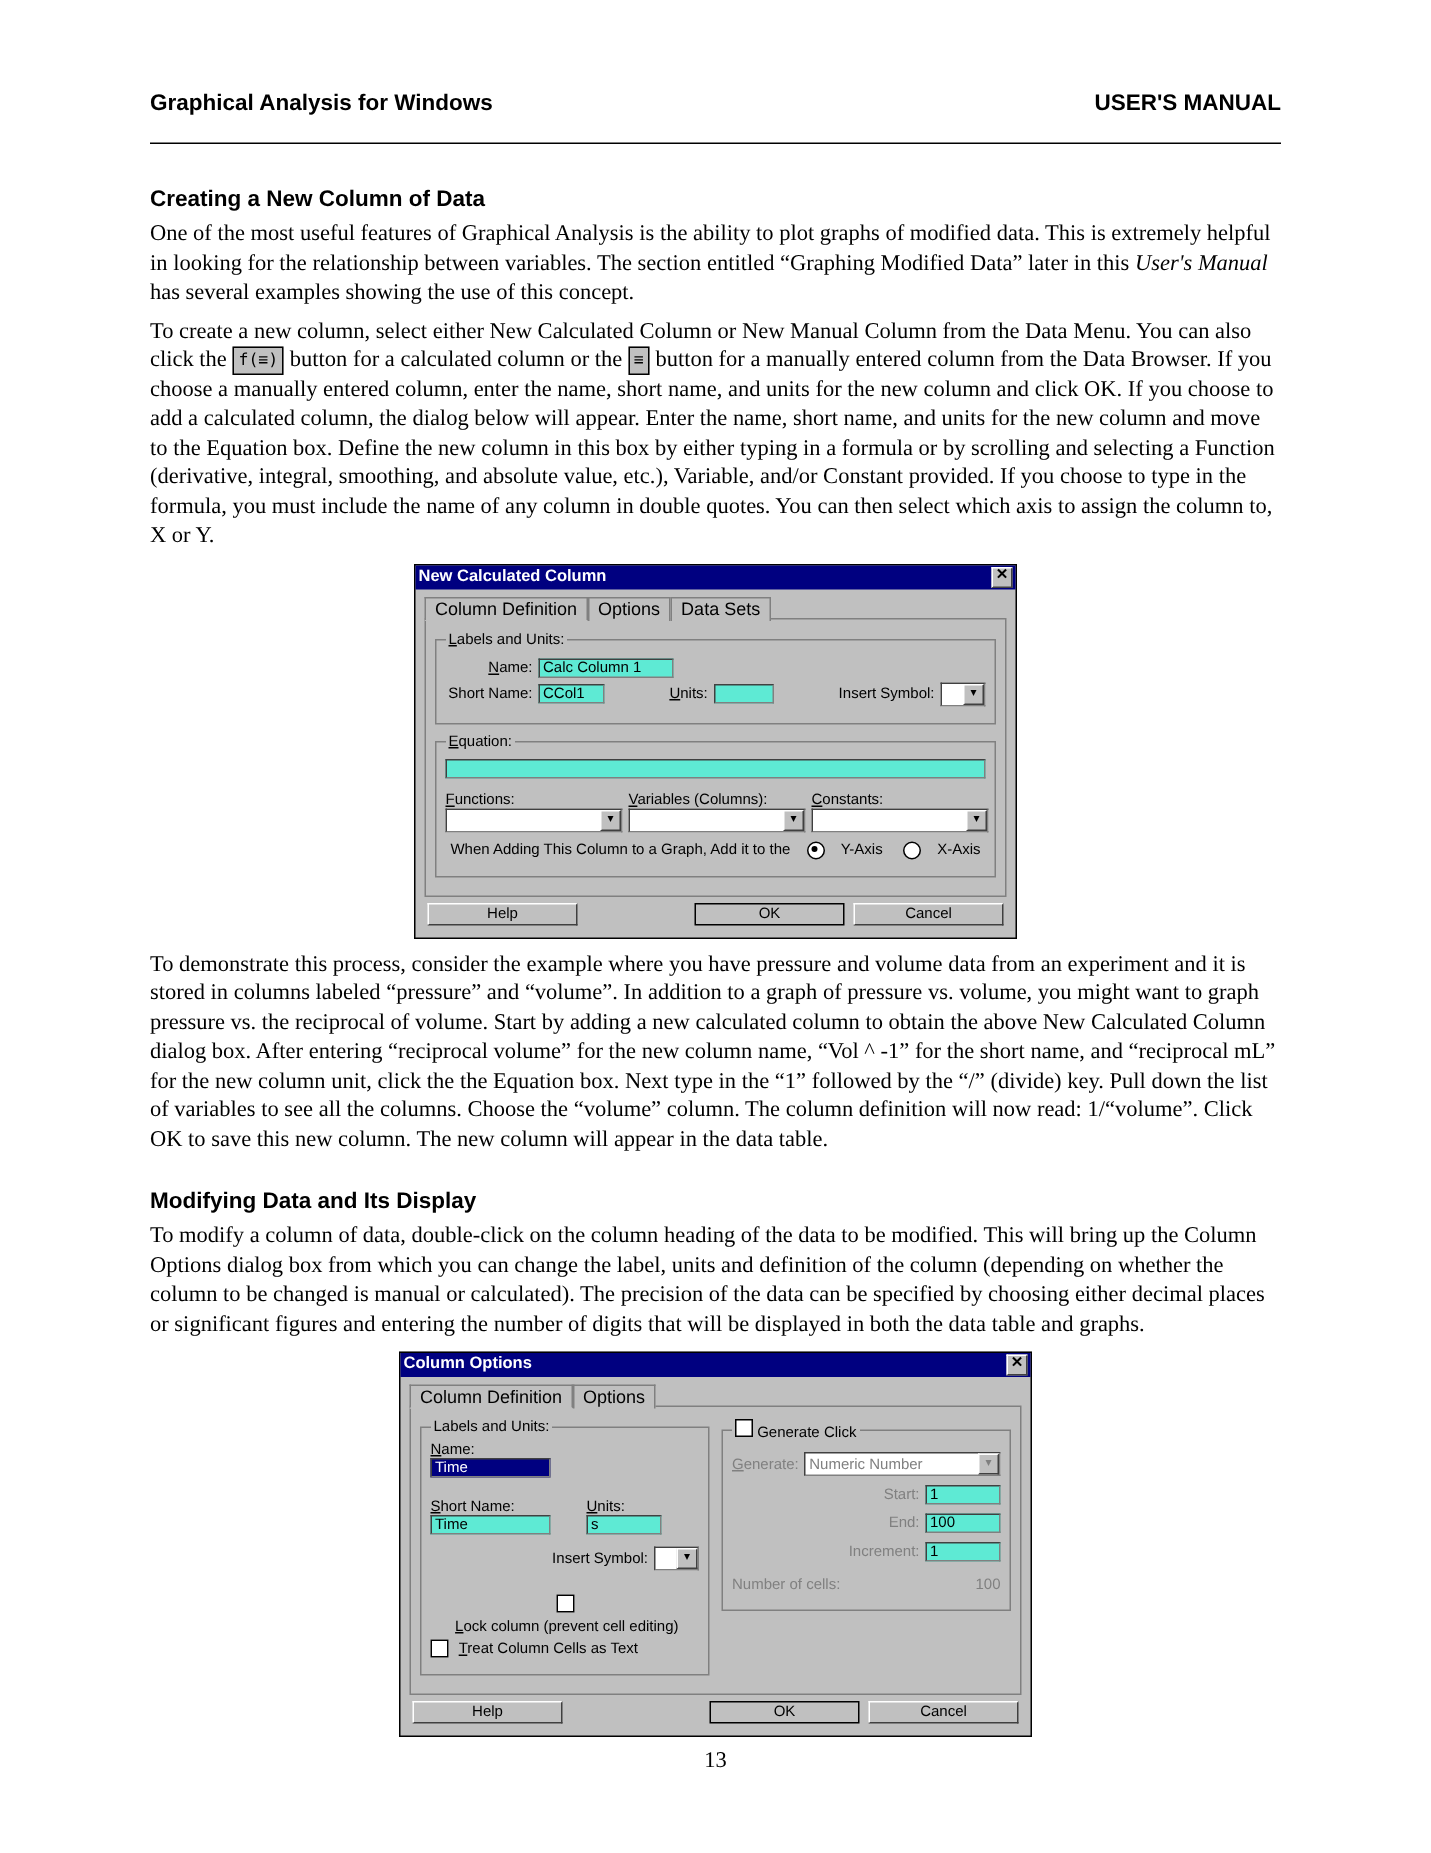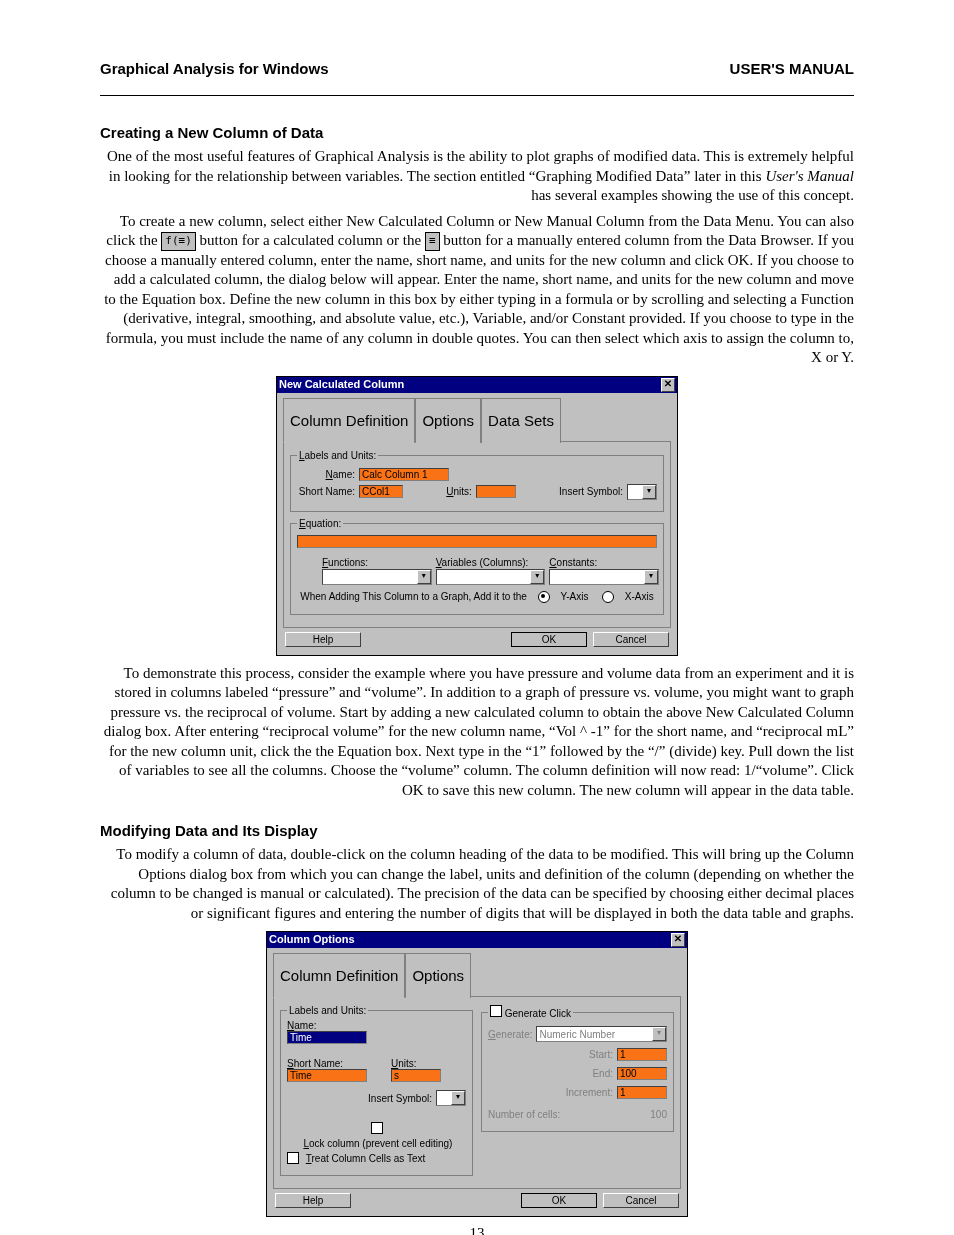--- a/index.html
+++ b/index.html
@@ -23,21 +23,21 @@
     font-family: Arial, Helvetica, sans-serif;
     font-weight: bold;
     font-size: 15px;
   }
   h2.section {
     font-family: Arial, Helvetica, sans-serif;
     font-weight: bold;
     font-size: 15px;
     margin: 22px 0 6px 0;
   }
-  p { margin: 0 0 6px 0; line-height: 1.3; text-align: right; }
+  p { margin: 0 0 6px 0; line-height: 1.3; }
   .italic { font-style: italic; }
   .page-num { text-align: center; margin-top: 6px; font-size: 15px;}
   .icon-box {
     display: inline-block; border:1px solid #000; background:#c0c0c0;
     padding:1px 3px; font-family: monospace; font-size:11px; vertical-align: middle;
   }
 
   
   .dialog {
     width: 400px; margin: 8px auto 8px auto; border:1px solid #000;
@@ -49,46 +49,46 @@
     padding:1px 2px; font-weight:bold; font-size:11px;
   }
   .dialog .titlebar .closebox {
     background:#c0c0c0; color:#000; border:1px solid #fff; border-right-color:#404040; border-bottom-color:#404040;
     width:12px; height:12px; text-align:center; line-height:10px; font-size:10px;
   }
   .dialog .body { padding:4px 6px 6px 6px; }
   .tabs { display:flex; gap:0; margin-bottom:-1px;}
   .tab {
     border:1px solid #808080; border-bottom:none; background:#c0c0c0;
-    padding:13px 6px; font-size:15px; position:relative; top:1px;
+    padding:0 6px; font-size:12px; position:relative; top:1px;
   }
   .tab.active { border-bottom:1px solid #c0c0c0; background:#c0c0c0; z-index:2;}
   .tabpanel { border:1px solid #808080; padding:6px; background:#c0c0c0;}
   fieldset.win {
     border:1px solid #808080; padding:4px 6px 8px 6px; margin:2px 0 6px 0;
     position:relative;
   }
   fieldset.win > legend { font-size:10px; padding:0 2px;}
   .row { display:flex; align-items:center; gap:4px; margin:3px 0;}
   .row label { font-size:10px; white-space:nowrap;}
   .txt {
-    background:#f97316; border:1px solid #808080; border-top-color:#404040; border-left-color:#404040;
+    background:#5eead4; border:1px solid #808080; border-top-color:#404040; border-left-color:#404040;
     height:13px; font-size:10px; padding:0 2px; box-sizing:border-box;
   }
   .dd {
     background:#fff; border:1px solid #808080; border-top-color:#404040; border-left-color:#404040;
     height:14px; font-size:10px; display:inline-flex; align-items:center;
   }
   .dd .arrow {
     background:#c0c0c0; border:1px solid #fff; border-right-color:#404040; border-bottom-color:#404040;
     width:12px; height:12px; text-align:center; line-height:10px; font-size:8px;
   }
   .btn {
     background:#c0c0c0; border:1px solid #fff; border-right-color:#404040; border-bottom-color:#404040;
-    padding:1px 12px; font-size:10px; min-width:50px; text-align:center;
+    padding:1px 24px; font-size:10px; min-width:50px; text-align:center;
   }
   .btnrow { display:flex; justify-content:space-between; padding:4px 2px 2px 2px;}
   .btnrow .rightbtns { display:flex; gap:6px;}
   .radio { width:10px; height:10px; border:1px solid #000; border-radius:50%; display:inline-block; position:relative; background:#fff;}
   .radio.sel::after { content:""; width:4px; height:4px; background:#000; border-radius:50%; position:absolute; top:2px; left:2px;}
   .chk { width:10px; height:10px; border:1px solid #000; background:#fff; display:inline-block;}
   .grey { color:#808080; }
   .underline-first::first-letter { text-decoration: underline; }
 </style>
 </head>
@@ -138,21 +138,21 @@
           <span class="dd">
               <span style="width:14px"></span>
               <span class="arrow">▾</span>
             </span>
         </div>
       </fieldset>
 
       <fieldset class="win">
         <legend class="underline-first">Equation:</legend>
         <input class="txt" style="width: 100%; margin: 2px 0px 6px;">
-        <div class="row" style="justify-content:space-between; gap:6px;margin-left:25px;">
+        <div class="row" style="justify-content:space-between; gap:6px;">
           <div style="flex:1">
             <label><span style="text-decoration:underline">F</span>unctions:</label><br>
             <span class="dd" style="width:100%">
                 <span style="flex:1"></span>
                 <span class="arrow">▾</span>
               </span>
           </div>
           <div style="flex:1">
             <label><span style="text-decoration:underline">V</span>ariables (Columns):</label><br>
             <span class="dd" style="width:100%">

